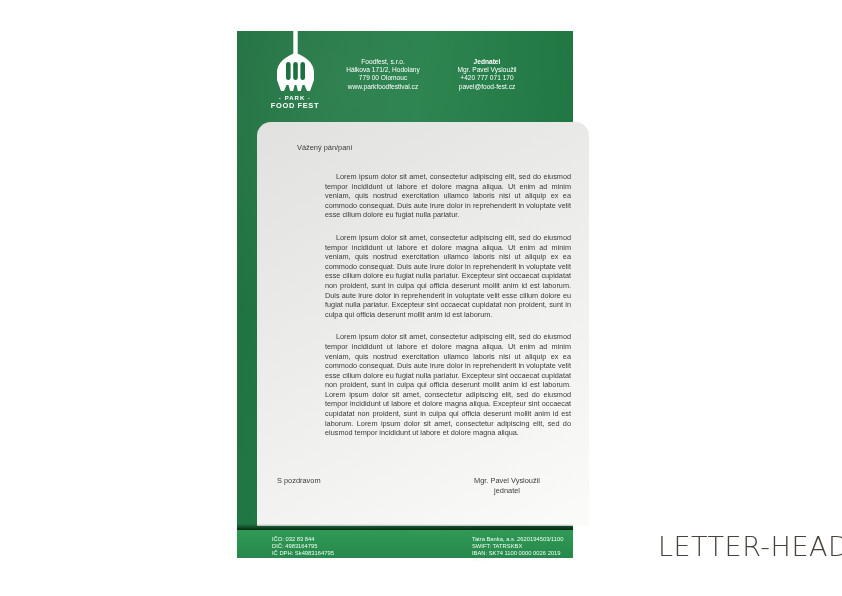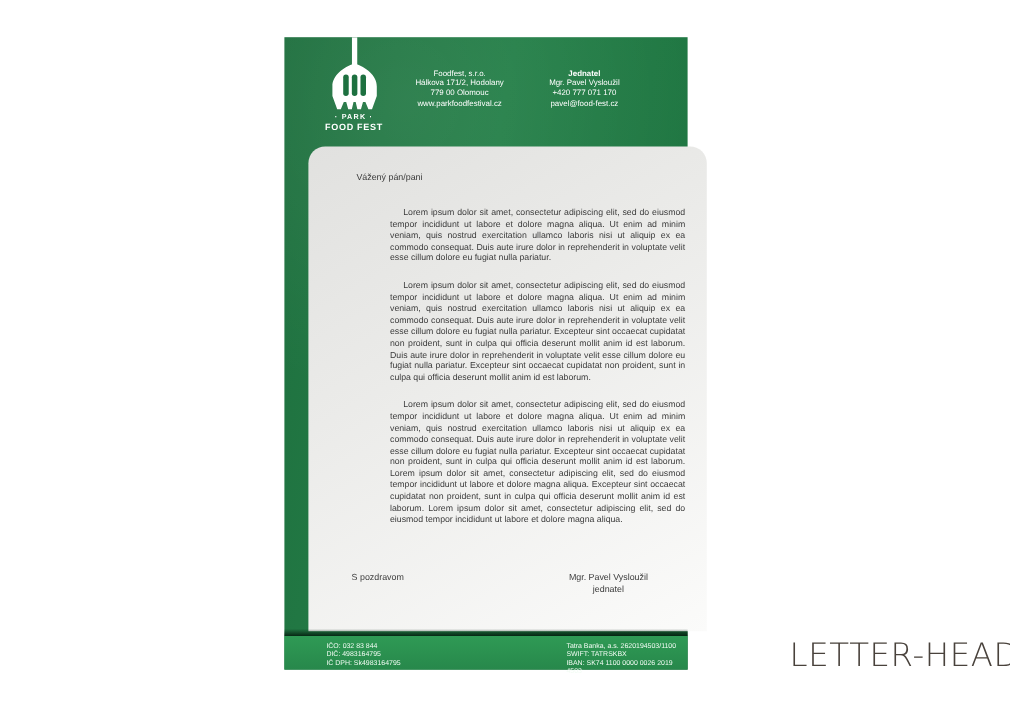--- a/index.html
+++ b/index.html
@@ -38,21 +38,21 @@
     background:linear-gradient(150deg, #e1e1df 0%, #ebebe9 40%, #fbfbfa 100%);
     color:#3b3b3b;
   }
   .salutation { position:absolute; left:20px; top:21px; font-size:7.4px;margin-left:20px; }
   .letter-text { position:absolute; left:20px; top:50px; width:294px; }
   .para {
     font-size:7.3px; line-height:9.6px; text-align:justify; text-indent:11px;
     margin-bottom:13px; color:#3b3b3b;margin-left:48px;
   }
   .closing-row { position:absolute; left:20px; top:354px; width:294px; }
-  .closing { position:absolute; left:16px; top:0; font-size:7.4px; }
+  .closing { position:absolute; left:0; top:0; font-size:7.4px; }
   .sig { position:absolute; left:170px; top:0; width:120px; text-align:center;
          font-size:7.4px; line-height:9.6px; }
 
   
   .footer-shadow {
     position:absolute; left:0; top:493px; width:100%; height:6px;
     background:linear-gradient(180deg, rgba(0,0,0,0) 0%, rgba(2,25,12,0.85) 100%);
   }
   .footer {
     position:absolute; left:0; top:499px; width:100%; height:28px;

